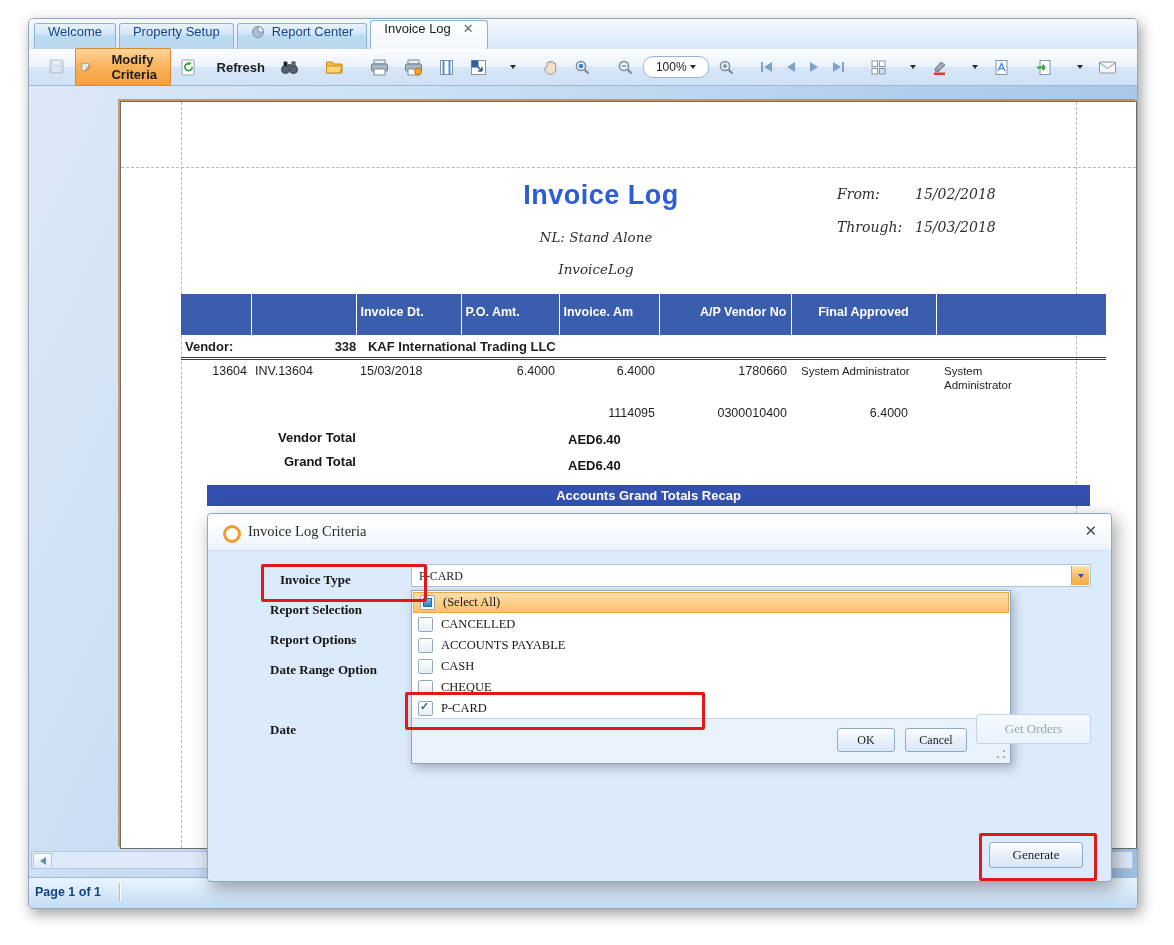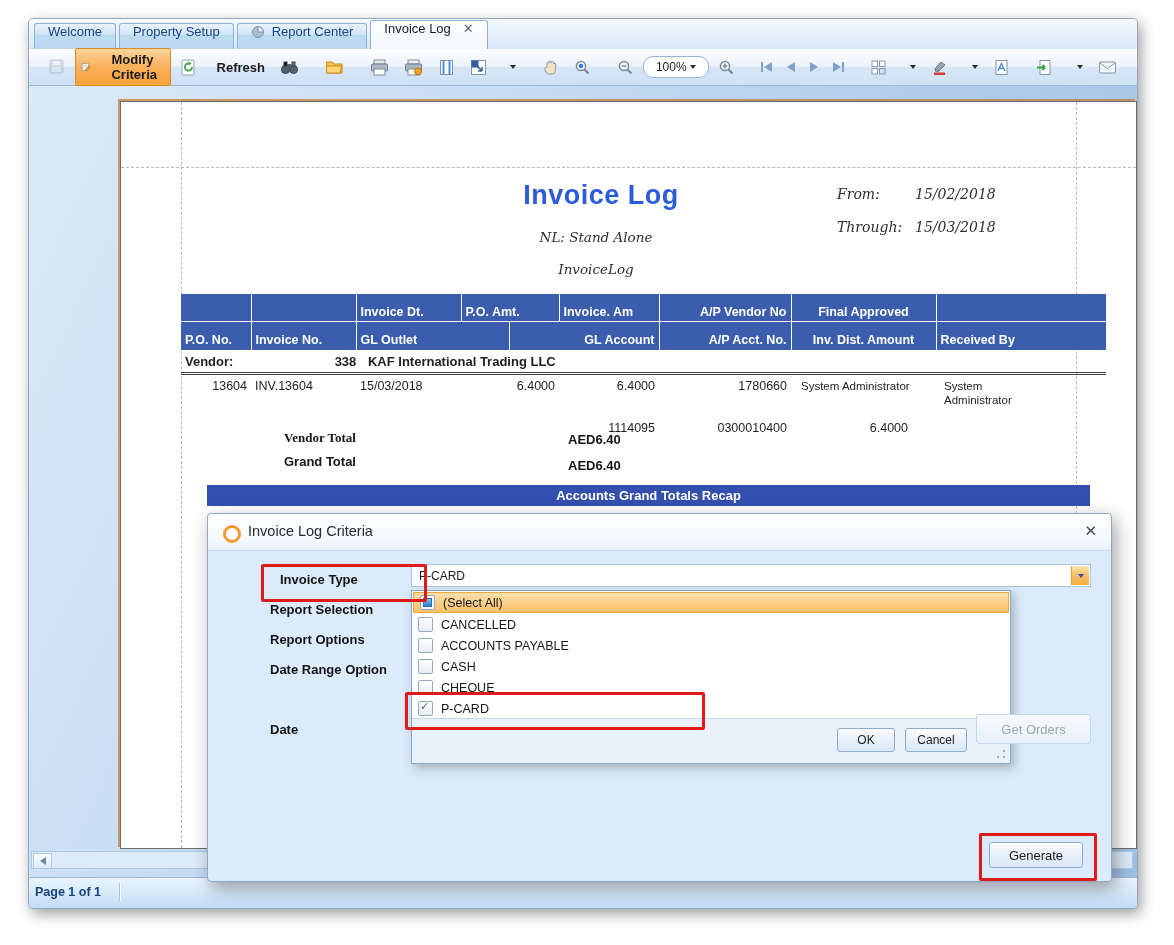--- a/index.html
+++ b/index.html
@@ -48,21 +48,21 @@
 
   .rpt-title{position:absolute;left:330px;top:78px;width:300px;text-align:center;
     font-size:27px;font-weight:bold;color:#2d5cd8;letter-spacing:.5px;}
   .meta{font-family:"DejaVu Serif",serif;font-style:italic;font-size:14px;color:#2e2e2e;}
   .sub{position:absolute;width:300px;text-align:center;font-family:"DejaVu Serif",serif;font-style:italic;font-size:13.5px;color:#2e2e2e;}
 
   table.rpt{position:absolute;left:60px;top:192px;width:925px;border-collapse:collapse;table-layout:fixed;
     font-size:12.5px;color:#1f1f1f;}
   table.rpt td{padding:0 4px;overflow:hidden;white-space:nowrap;}
   tr.h1 td,tr.h2 td{background:#3b5dae;color:#fff;font-weight:bold;height:25px;font-size:12.5px;}
-  tr.h1 td{border-left:1px solid #fff;vertical-align:bottom;padding-bottom:2px;margin-left:28px;}
+  tr.h1 td{border-left:1px solid #fff;vertical-align:bottom;padding-bottom:16px;margin-left:28px;}
   tr.h2 td{border-left:1px solid #fff;border-top:1px solid #fff;vertical-align:bottom;padding-bottom:3px;}
   tr.h1 td:first-child,tr.h2 td:first-child{border-left:none;}
   td.r{text-align:right;}
   td.c{text-align:center;}
   tr.vendor td{font-weight:bold;font-size:13px;height:22px;border-bottom:3px double #3f3f3f;vertical-align:middle;}
   .vlab{display:inline-block;width:146px;}
   tr.d1 td{padding-top:4px;vertical-align:top;height:36px;}
   tr.d2 td{padding-top:6px;vertical-align:top;height:22px;}
   td.small{font-size:11.5px;white-space:normal;line-height:1.25;}
   .tot{position:absolute;font-size:13px;font-weight:bold;color:#151515;}
@@ -78,21 +78,21 @@
 
   
   .statusbar{position:absolute;left:0;bottom:0;width:100%;height:30px;
     background:linear-gradient(#eaf5fe,#c3dcf5);border-top:1px solid #9db9d9;}
   .statusbar .ptext{position:absolute;left:6px;top:7px;font-size:12.5px;font-weight:bold;color:#15427e;}
   .statusbar .ssep{position:absolute;left:90px;top:5px;width:1px;height:18px;background:#a9c2dc;box-shadow:1px 0 0 #fff;}
 
   
   .dialog{position:absolute;left:207px;top:513px;width:903px;height:367px;z-index:10;
     border:1px solid #8fa8c8;border-radius:4px;background:#dcebfb;
-    box-shadow:4px 6px 18px rgba(50,50,50,.45);overflow:visible;}
+    box-shadow:4px 6px 18px rgba(50,50,50,.45);overflow:visible;font-family:Liberation Serif, serif;}
   .dtitle{position:absolute;left:0;top:0;width:100%;height:37px;border-radius:4px 4px 0 0;
     background:linear-gradient(#ffffff,#f4f9fe 70%,#eaf2fb);border-bottom:1px solid #cfdef0;box-sizing:border-box;}
   .dcircle{position:absolute;left:15px;top:11px;width:12px;height:12px;border:3px solid #f29a2e;border-radius:50%;background:#fff;}
   .dtext{position:absolute;left:40px;top:9px;font-size:14.5px;color:#2b2b2b;}
   .dclose{position:absolute;right:14px;top:8px;font-size:15px;color:#4a4a4a;}
   .dlabel{position:absolute;font-size:13px;font-weight:bold;color:#141414;}
   .combo{position:absolute;left:203px;top:50px;width:680px;height:23px;background:#fff;border:1px solid #aec4dd;box-sizing:border-box;}
   .combo .cval{position:absolute;left:7px;top:4px;font-size:12px;color:#1d1d1d;}
   .combo .cbtn{position:absolute;right:1px;top:1px;width:17px;height:19px;
     background:linear-gradient(#fde3ae,#f8bb62 55%,#f6ac43);border-left:1px solid #e0a13c;
@@ -366,29 +366,20 @@
           <tbody>
           <tr class="h1">
             <td></td>
                 <td></td>
             <td>Invoice Dt.</td>
             <td colspan="2">P.O. Amt.</td>
             <td>Invoice. Am</td>
             <td class="r">A/P Vendor No</td>
             <td class="c">Final Approved</td>
             <td></td>
-          </tr>
-          <tr class="h2">
-            <td>P.O. No.</td>
-            <td>Invoice No.</td>
-            <td colspan="2">GL Outlet</td>
-            <td colspan="2" class="r">GL Account</td>
-            <td class="r">A/P Acct. No.</td>
-            <td class="c">Inv. Dist. Amount</td>
-            <td>Received By</td>
           </tr>
           <tr class="vendor">
             <td colspan="9">
               <span class="vlab">Vendor:</span>
               <span>338</span>
               <span style="margin-left:8px;">KAF International Trading LLC</span>
             </td>
           </tr>
           <tr class="d1">
             <td class="r">13604</td>
@@ -406,21 +397,21 @@
           <tr class="d2">
             <td colspan="4"></td>
             <td colspan="2" class="r">1114095</td>
             <td class="r">0300010400</td>
             <td class="r" style="padding-right:28px;">6.4000</td>
             <td></td>
           </tr>
           </tbody>
         </table>
 
-        <div class="tot" style="left:163px;top:328px;font-family:Liberation Serif, serif;">Vendor Total</div>
+        <div class="tot" style="left:157px;top:328px;">Vendor Total</div>
         <div class="tot" style="left:447px;top:330px;">AED6.40</div>
         <div class="tot" style="left:163px;top:352px;">Grand Total</div>
         <div class="tot" style="left:447px;top:356px;">AED6.40</div>
 
         <div class="recap">Accounts Grand Totals Recap</div>
       </div>
 
       <div class="hscroll">
         <div class="sbtn">
             <span class="tri-l"></span>

